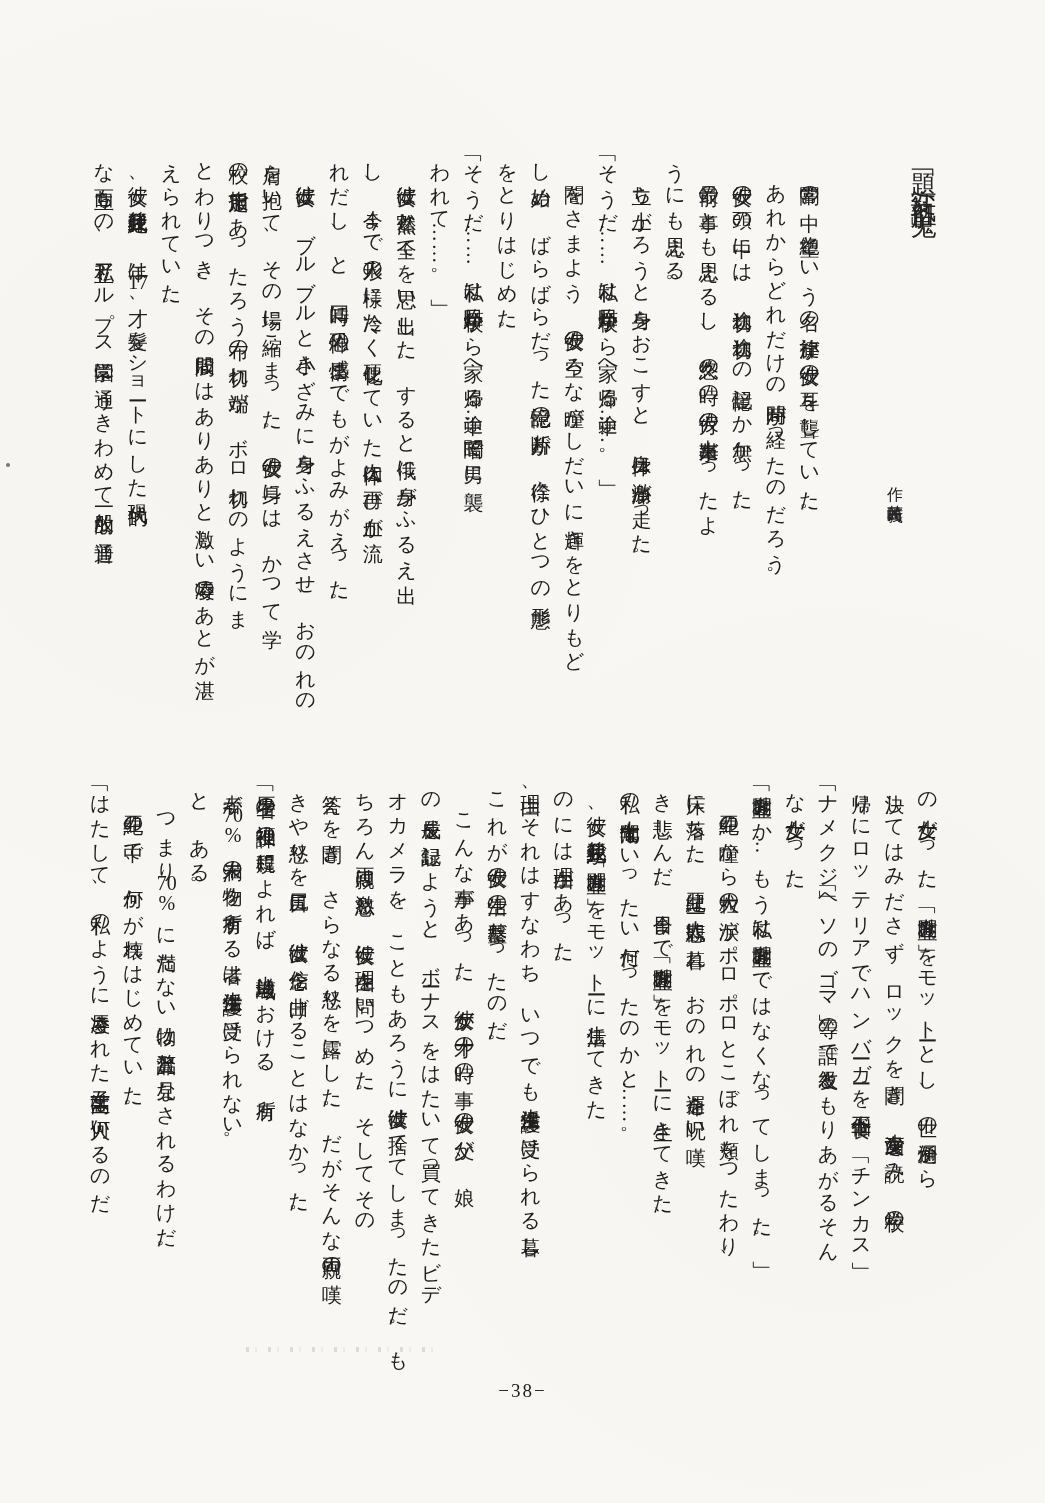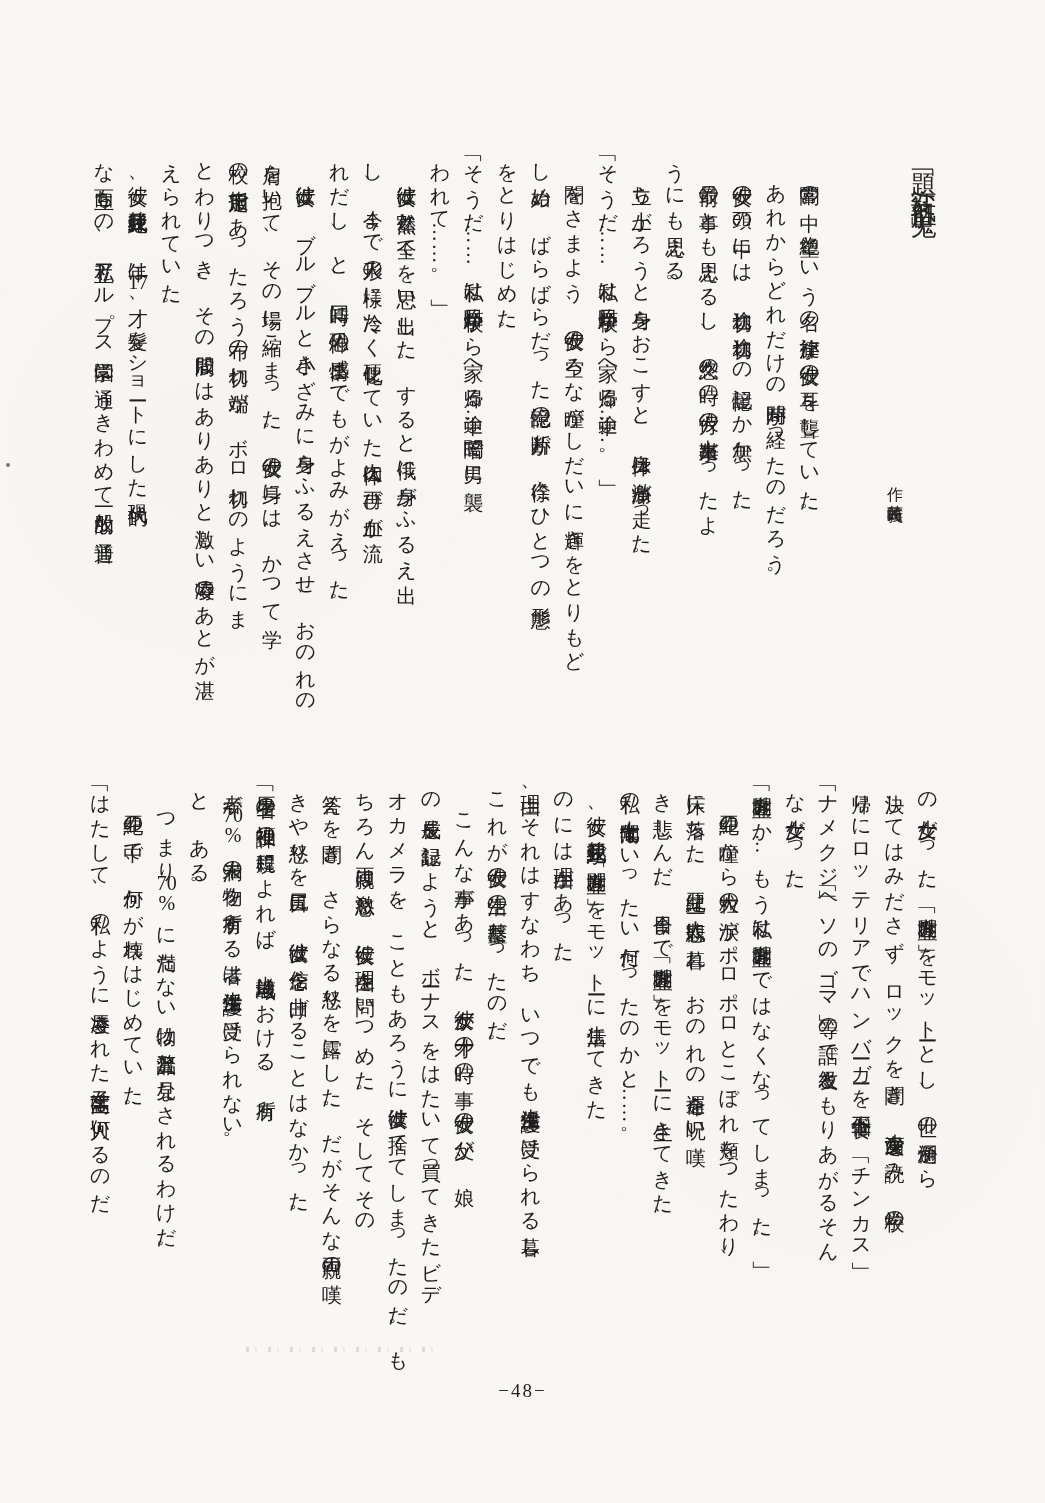--- a/index.html
+++ b/index.html
@@ -171,15 +171,15 @@
     <div class="vcol">「厚生省の福祉課の規程によれば、当該地域における、所有</div>
     <div class="vcol">者が<span class="tcy">70</span><span class="tcy">%</span>未満の物を所有する者は生活保護を受けられない。</div>
     <div class="vcol">と、ある。</div>
     <div class="vcol indent">つまり<span class="tcy">70</span><span class="tcy">%</span>に満たない物は贅沢品と見なされるわけだ。</div>
     <div class="vcol indent">亜紀の中で、何かが壊れはじめていた。</div>
     <div class="vcol">「はたして、私のように凌辱された女子高生は何人いるのだ</div>
   </div>
 
 <div id="microprint"></div>
 
-<div id="page-number">−48−</div>
+<div id="page-number">−38−</div>
 
 <div id="edge-speck"></div>
 
 </body></html>

